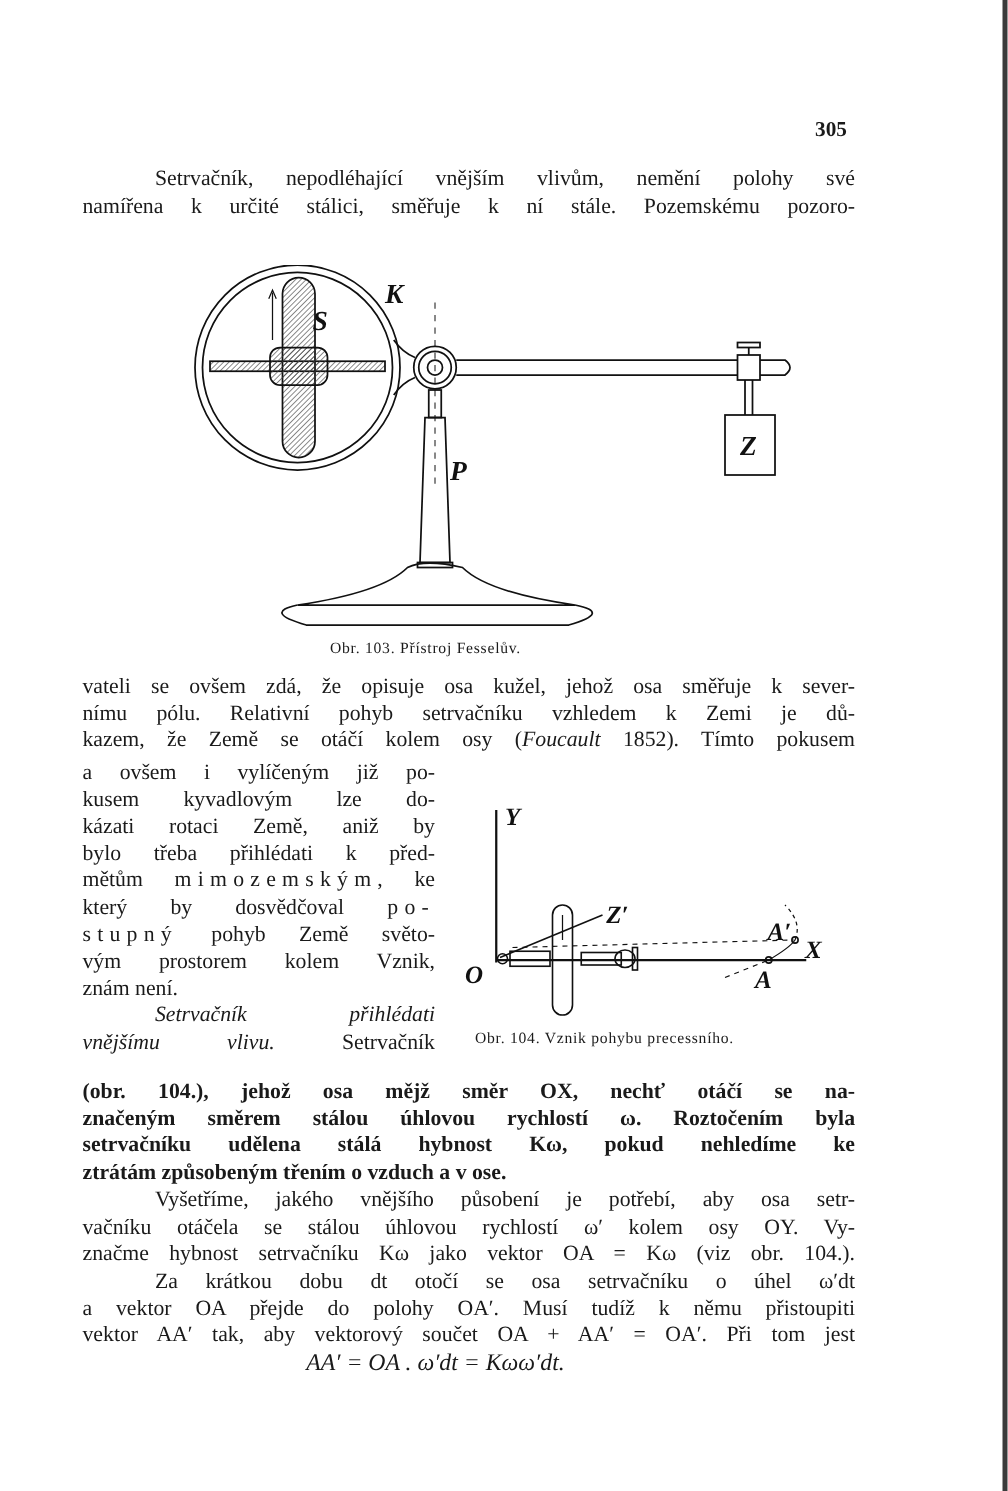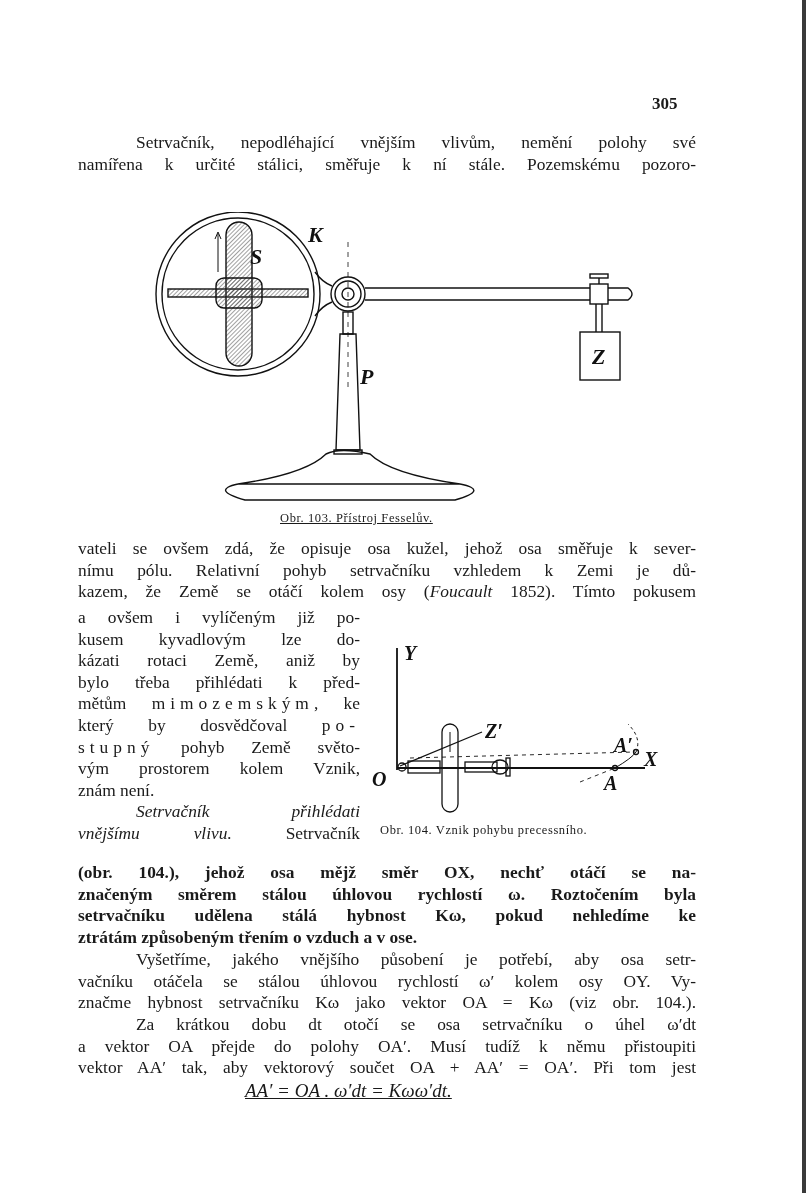--- a/index.html
+++ b/index.html
@@ -2,29 +2,29 @@
 <html><head>
 <meta charset="utf-8">
 <style>
   html, body { margin: 0; padding: 0; }
   body {
     width: 806px; height: 1193px; background: #ffffff; position: relative; overflow: hidden;
     font-family: "DejaVu Serif", "Liberation Serif", serif; color: #1a1a1a;
   }
   .page-edge { position: absolute; right: 0; top: 0; width: 4px; height: 1193px; background: #3a3a3a; }
   .page-number { position: absolute; left: 652px; top: 94px; font-size: 17px; font-weight: bold; font-family: "Liberation Serif", serif; }
-  .text-block { position: absolute; font-family: "Liberation Serif", serif; font-size: 17.4px; line-height: 21.6px; text-align: justify; margin-left: 12px; }
+  .text-block { position: absolute; font-family: "Liberation Serif", serif; font-size: 17.4px; line-height: 21.6px; text-align: justify; }
   .line { display: block; white-space: nowrap; }
   .justify { text-align: justify; text-align-last: justify; white-space: normal; }
   .indent { padding-left: 58px; }
   .it { font-style: italic; }
   .spaced { letter-spacing: 5px; }
   .caption { position: absolute; font-family: "Liberation Serif", serif; font-size: 12.5px; letter-spacing: 0.6px; }
   .figure { position: absolute; }
-  .eq { position: absolute; left: 245px; top: 1080px; font-family: "Liberation Serif", serif; font-size: 19px; font-style: italic; text-decoration: underline; }
+  .eq { position: absolute; left: 245px; top: 1080px; font-family: "Liberation Serif", serif; font-size: 19px; font-style: italic; }
 </style>
 </head>
 <body>
 
 <div class="page-edge"></div>
 
 <div class="page-number">305</div>
 
 <div class="text-block" style="left:66px; top:132px; width:618px;">
   <span class="line justify indent">Setrvačník, nepodléhající vnějším vlivům, nemění polohy své</span>
@@ -78,21 +78,21 @@
     <rect x="184" y="238" width="28" height="4"></rect>
 
     <path d="M176 242 Q190 235 220 242 Q240 262 310 272 L88 272 Q156 262 176 242 Z"></path>
     <path d="M88 272 Q60 278 95 288 L305 288 Q340 278 310 272"></path>
   </g>
   <text x="158" y="30" font-family="Liberation Serif, serif" font-size="22" font-style="italic" font-weight="bold" fill="#111">K</text>
   <text x="100" y="52" font-family="Liberation Serif, serif" font-size="22" font-style="italic" font-weight="bold" fill="#111">S</text>
   <text x="210" y="172" font-family="Liberation Serif, serif" font-size="22" font-style="italic" font-weight="bold" fill="#111">P</text>
   <text x="442" y="152" font-family="Liberation Serif, serif" font-size="22" font-style="italic" font-weight="bold" fill="#111">Z</text>
 </svg>
-<div class="caption" style="left:280px; top:511px;text-decoration:underline;">Obr. 103. Přístroj Fesselův.</div>
+<div class="caption" style="left:264px; top:511px;">Obr. 103. Přístroj Fesselův.</div>
 
 <div class="text-block" style="left:66px; top:538px; width:618px;">
   <span class="line justify">vateli se ovšem zdá, že opisuje osa kužel, jehož osa směřuje k sever-</span>
   <span class="line justify">nímu pólu. Relativní pohyb setrvačníku vzhledem k Zemi je dů-</span>
   <span class="line justify"><span>kazem, že Země se otáčí kolem osy (</span><span class="it">Foucault</span><span> 1852). Tímto pokusem</span></span>
 </div>
 
 <div class="text-block" style="left:66px; top:607px; width:282px;">
   <span class="line justify">a ovšem i vylíčeným již po-</span>
   <span class="line justify">kusem kyvadlovým lze do-</span>

